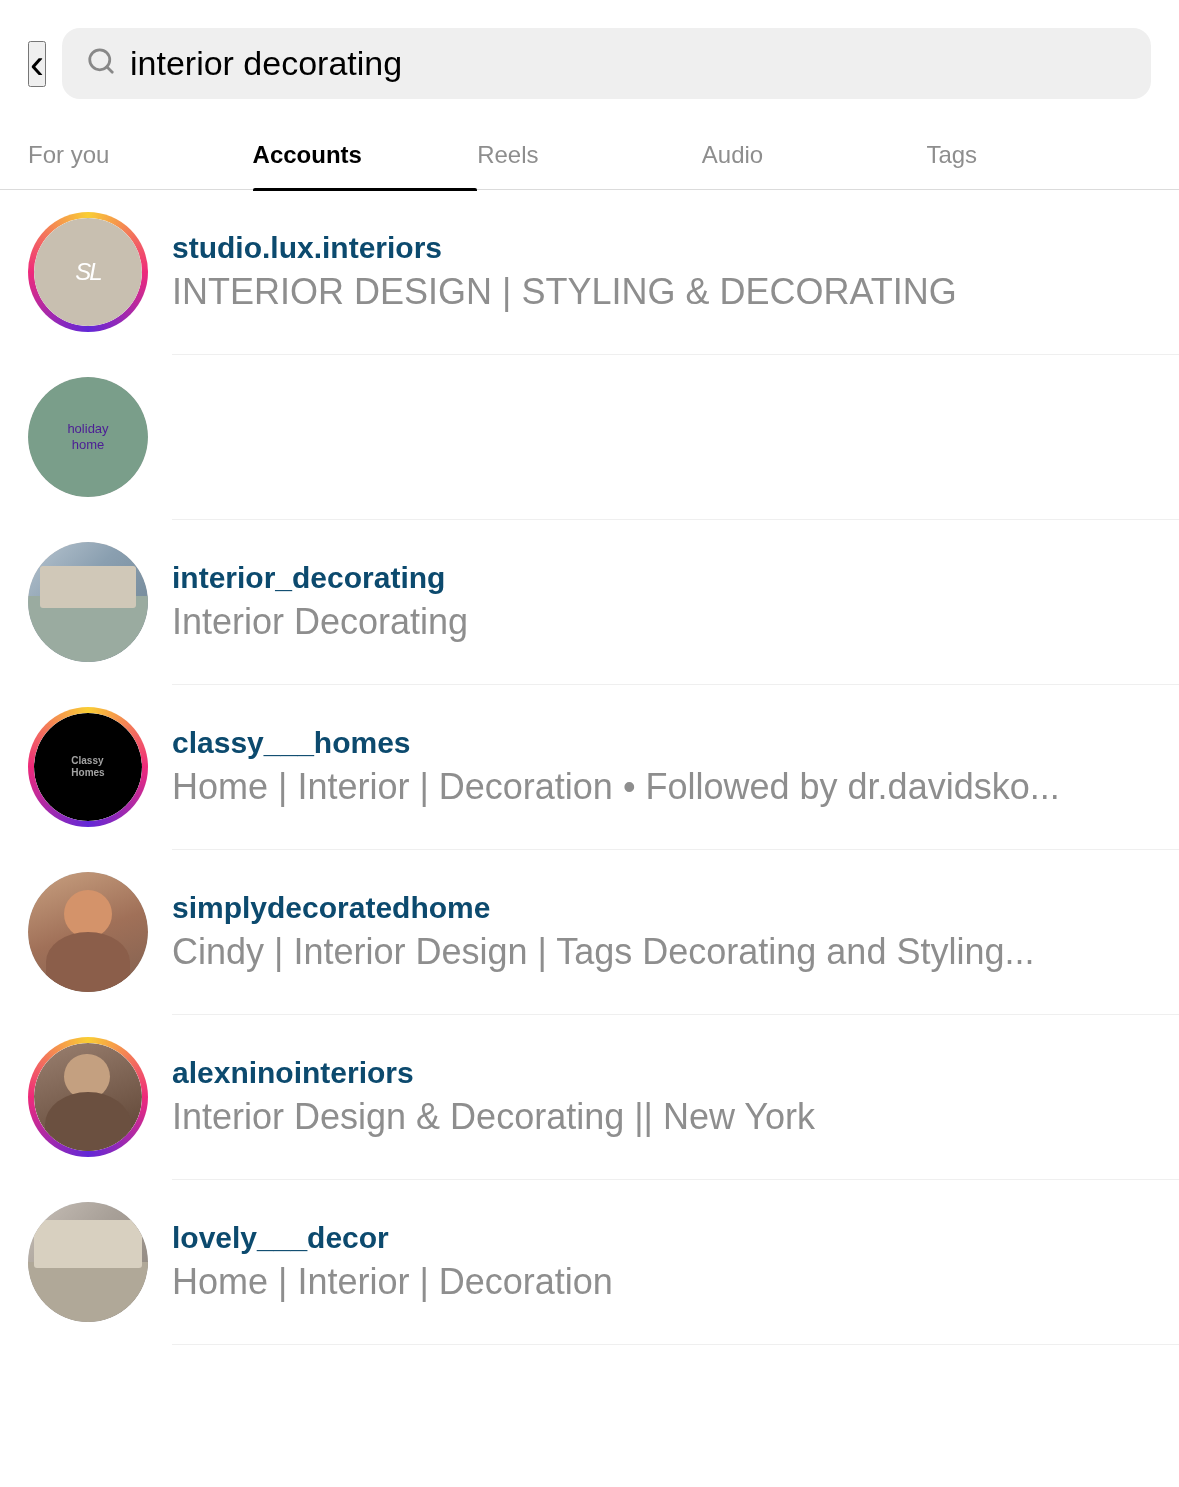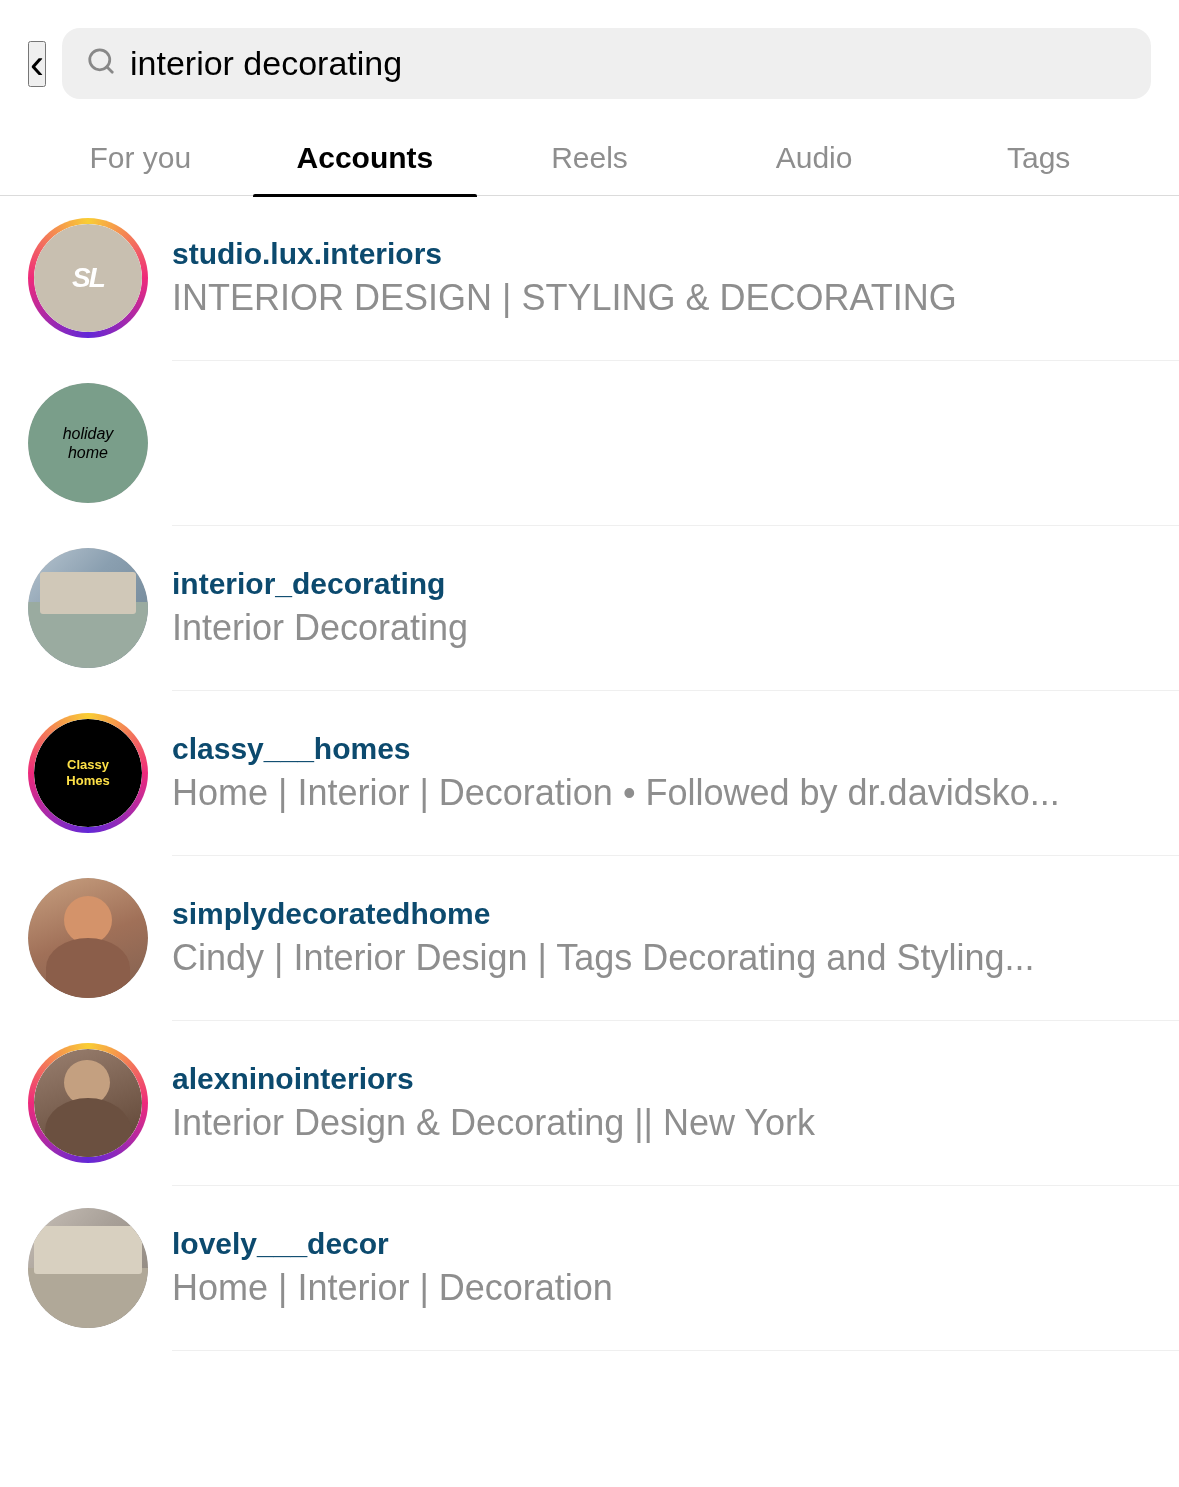--- a/index.html
+++ b/index.html
@@ -61,23 +61,23 @@
 
     .tabs {
       display: flex;
       border-bottom: 1.5px solid #dbdbdb;
       padding: 0 28px;
       margin-bottom: 0;
     }
 
     .tab {
       flex: 1;
-      text-align: center;
+      text-align: left;
       padding: 22px 0 20px;
-      font-size: 30px;
+      font-size: 24px;
       color: #8e8e8e;
       cursor: pointer;
       position: relative;
       font-weight: 400;
     }
 
     .tab.active {
       color: #000;
       font-weight: 700;
     }
@@ -150,43 +150,42 @@
       width: 100%;
       height: 100%;
       background: #c8bfb0;
       display: flex;
       align-items: center;
       justify-content: center;
       border-radius: 50%;
     }
 
     .sl-text {
-      font-size: 28px;
+      font-size: 24px;
       color: #fff;
       font-style: italic;
-      font-weight: 700;
+      font-weight: 400;
       letter-spacing: -2px;
     }
 
     
     .holiday-avatar {
       width: 100%;
       height: 100%;
       background: #7a9e8a;
       border-radius: 50%;
       display: flex;
       align-items: center;
       justify-content: center;
     }
 
     .holiday-text {
-      font-size: 16px;
-      color: #000000;
+      font-size: 13px;
+      color: #4c1d95;
       text-align: center;
-      font-style: italic;
       line-height: 1.2;
       font-weight: 500;
     }
 
     
     .interior-avatar {
       width: 100%;
       height: 100%;
       background: linear-gradient(135deg, #b8c5d0 0%, #8a9fb0 40%, #6b8090 100%);
       border-radius: 50%;
@@ -220,23 +219,23 @@
       width: 100%;
       height: 100%;
       background: #000;
       border-radius: 50%;
       display: flex;
       align-items: center;
       justify-content: center;
     }
 
     .classy-text {
-      font-size: 13px;
-      color: #fde047;
-      text-align: center;
+      font-size: 10px;
+      color: #a3a3a3;
+      text-align: left;
       line-height: 1.2;
       font-weight: 600;
     }
 
     
     .simply-avatar {
       width: 100%;
       height: 100%;
       background: linear-gradient(160deg, #c8a080 0%, #a07058 50%, #806050 100%);
       border-radius: 50%;

